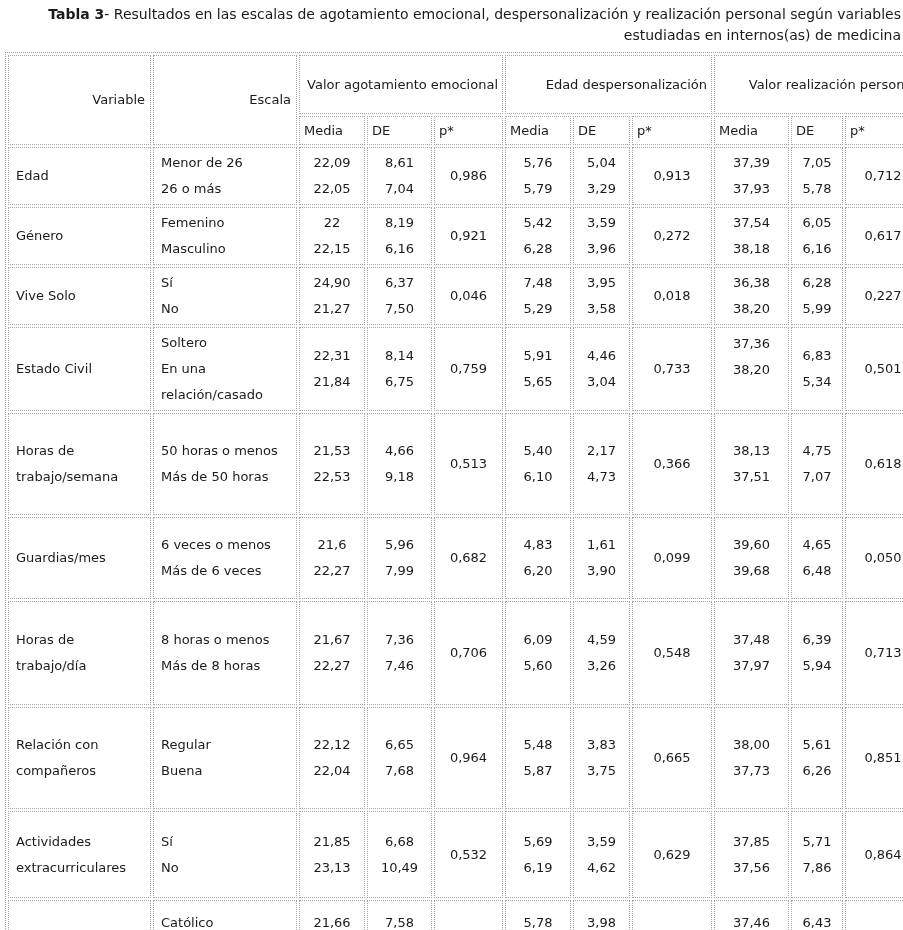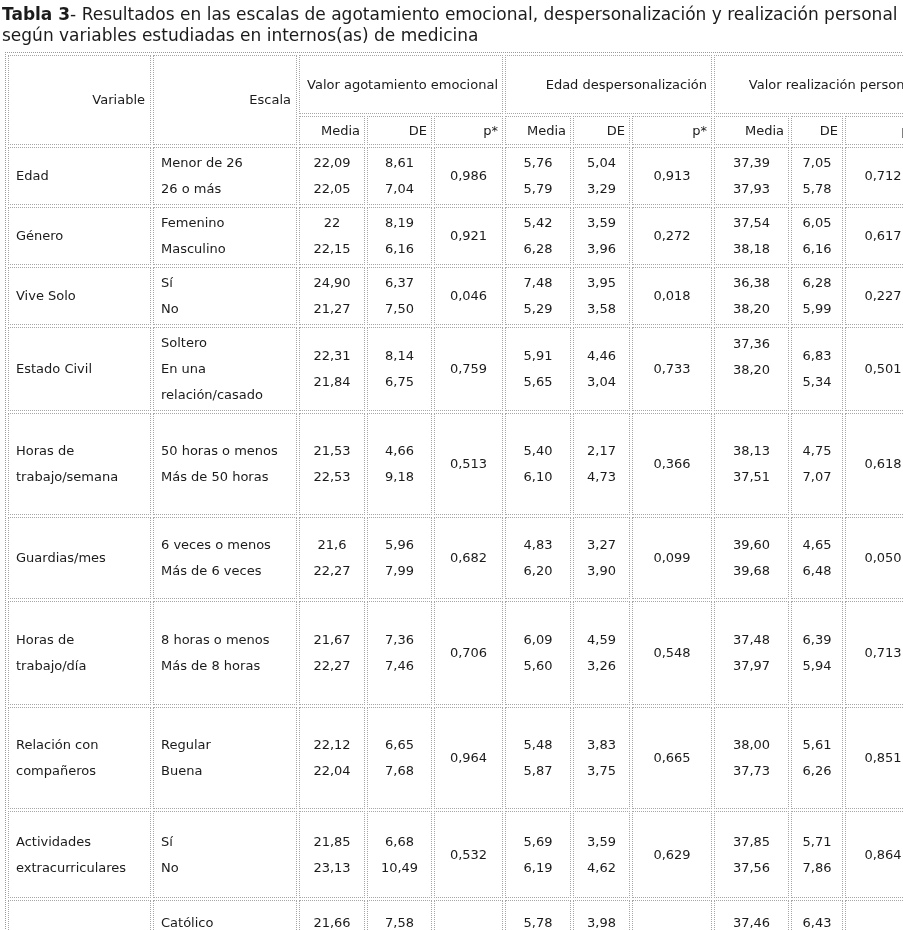--- a/index.html
+++ b/index.html
@@ -9,24 +9,24 @@
     color: #1b1b1b;
     font-family: "DejaVu Sans", "Liberation Sans", sans-serif;
     font-size: 13px;
   }
   .page {
     width: 903px;
     margin: 0 auto;
     background: #ffffff;
   }
   .title {
-    text-align: left;
+    text-align: right;
     padding: 4px 2px 6px 2px;
     line-height: 21px;
-    font-size: 17px;
+    font-size: 14px;
   }
   .title .title-label { font-weight: bold; }
   table.results {
     table-layout: fixed;
     width: 893px;
     margin: 0 0 0 5px;
     border-collapse: separate;
     border-spacing: 2px;
     border: 1px dotted #9a9a9a;
     background: #ffffff;
@@ -36,21 +36,21 @@
     background: #ffffff;
     font-weight: normal;
     vertical-align: middle;
     padding: 2px 4px;
     overflow: hidden;
     white-space: pre-line;
     line-height: 26px;
     font-size: 13px;
   }
   thead tr.group-row th { height: 53px; text-align: right; }
-  thead tr.sub-row th { height: 23px; text-align: right; line-height: 17px; }
+  thead tr.sub-row th { height: 23px; text-align: left; line-height: 17px; }
   th.c-var, td.c-var, th.c-esc, td.c-esc { text-align: left; padding-left: 7px; padding-right: 5px; }
   td.c-num, td.c-p { text-align: center; }
   
   tbody tr:nth-child(1)  td { height: 51px; }
   tbody tr:nth-child(2)  td { height: 51px; }
   tbody tr:nth-child(3)  td { height: 45px; }
   tbody tr:nth-child(4)  td { height: 72px; }
   tbody tr:nth-child(5)  td { height: 96px; }
   tbody tr:nth-child(6)  td { height: 76px; }
   tbody tr:nth-child(7)  td { height: 98px; }
@@ -208,21 +208,21 @@
           <td class="c-var">Guardias/mes</td>
           <td class="c-esc">6 veces o menos
 Más de 6 veces</td>
           <td class="c-num">21,6
 22,27</td>
           <td class="c-num">5,96
 7,99</td>
           <td class="c-p">0,682</td>
           <td class="c-num">4,83
 6,20</td>
-          <td class="c-num">3,27
+          <td class="c-num">1,61
 3,90</td>
           <td class="c-p">0,099</td>
           <td class="c-num">39,60
 39,68</td>
           <td class="c-num">4,65
 6,48</td>
           <td class="c-p">0,050</td>
         </tr>
         <tr>
           <td class="c-var">Horas de trabajo/día</td>

